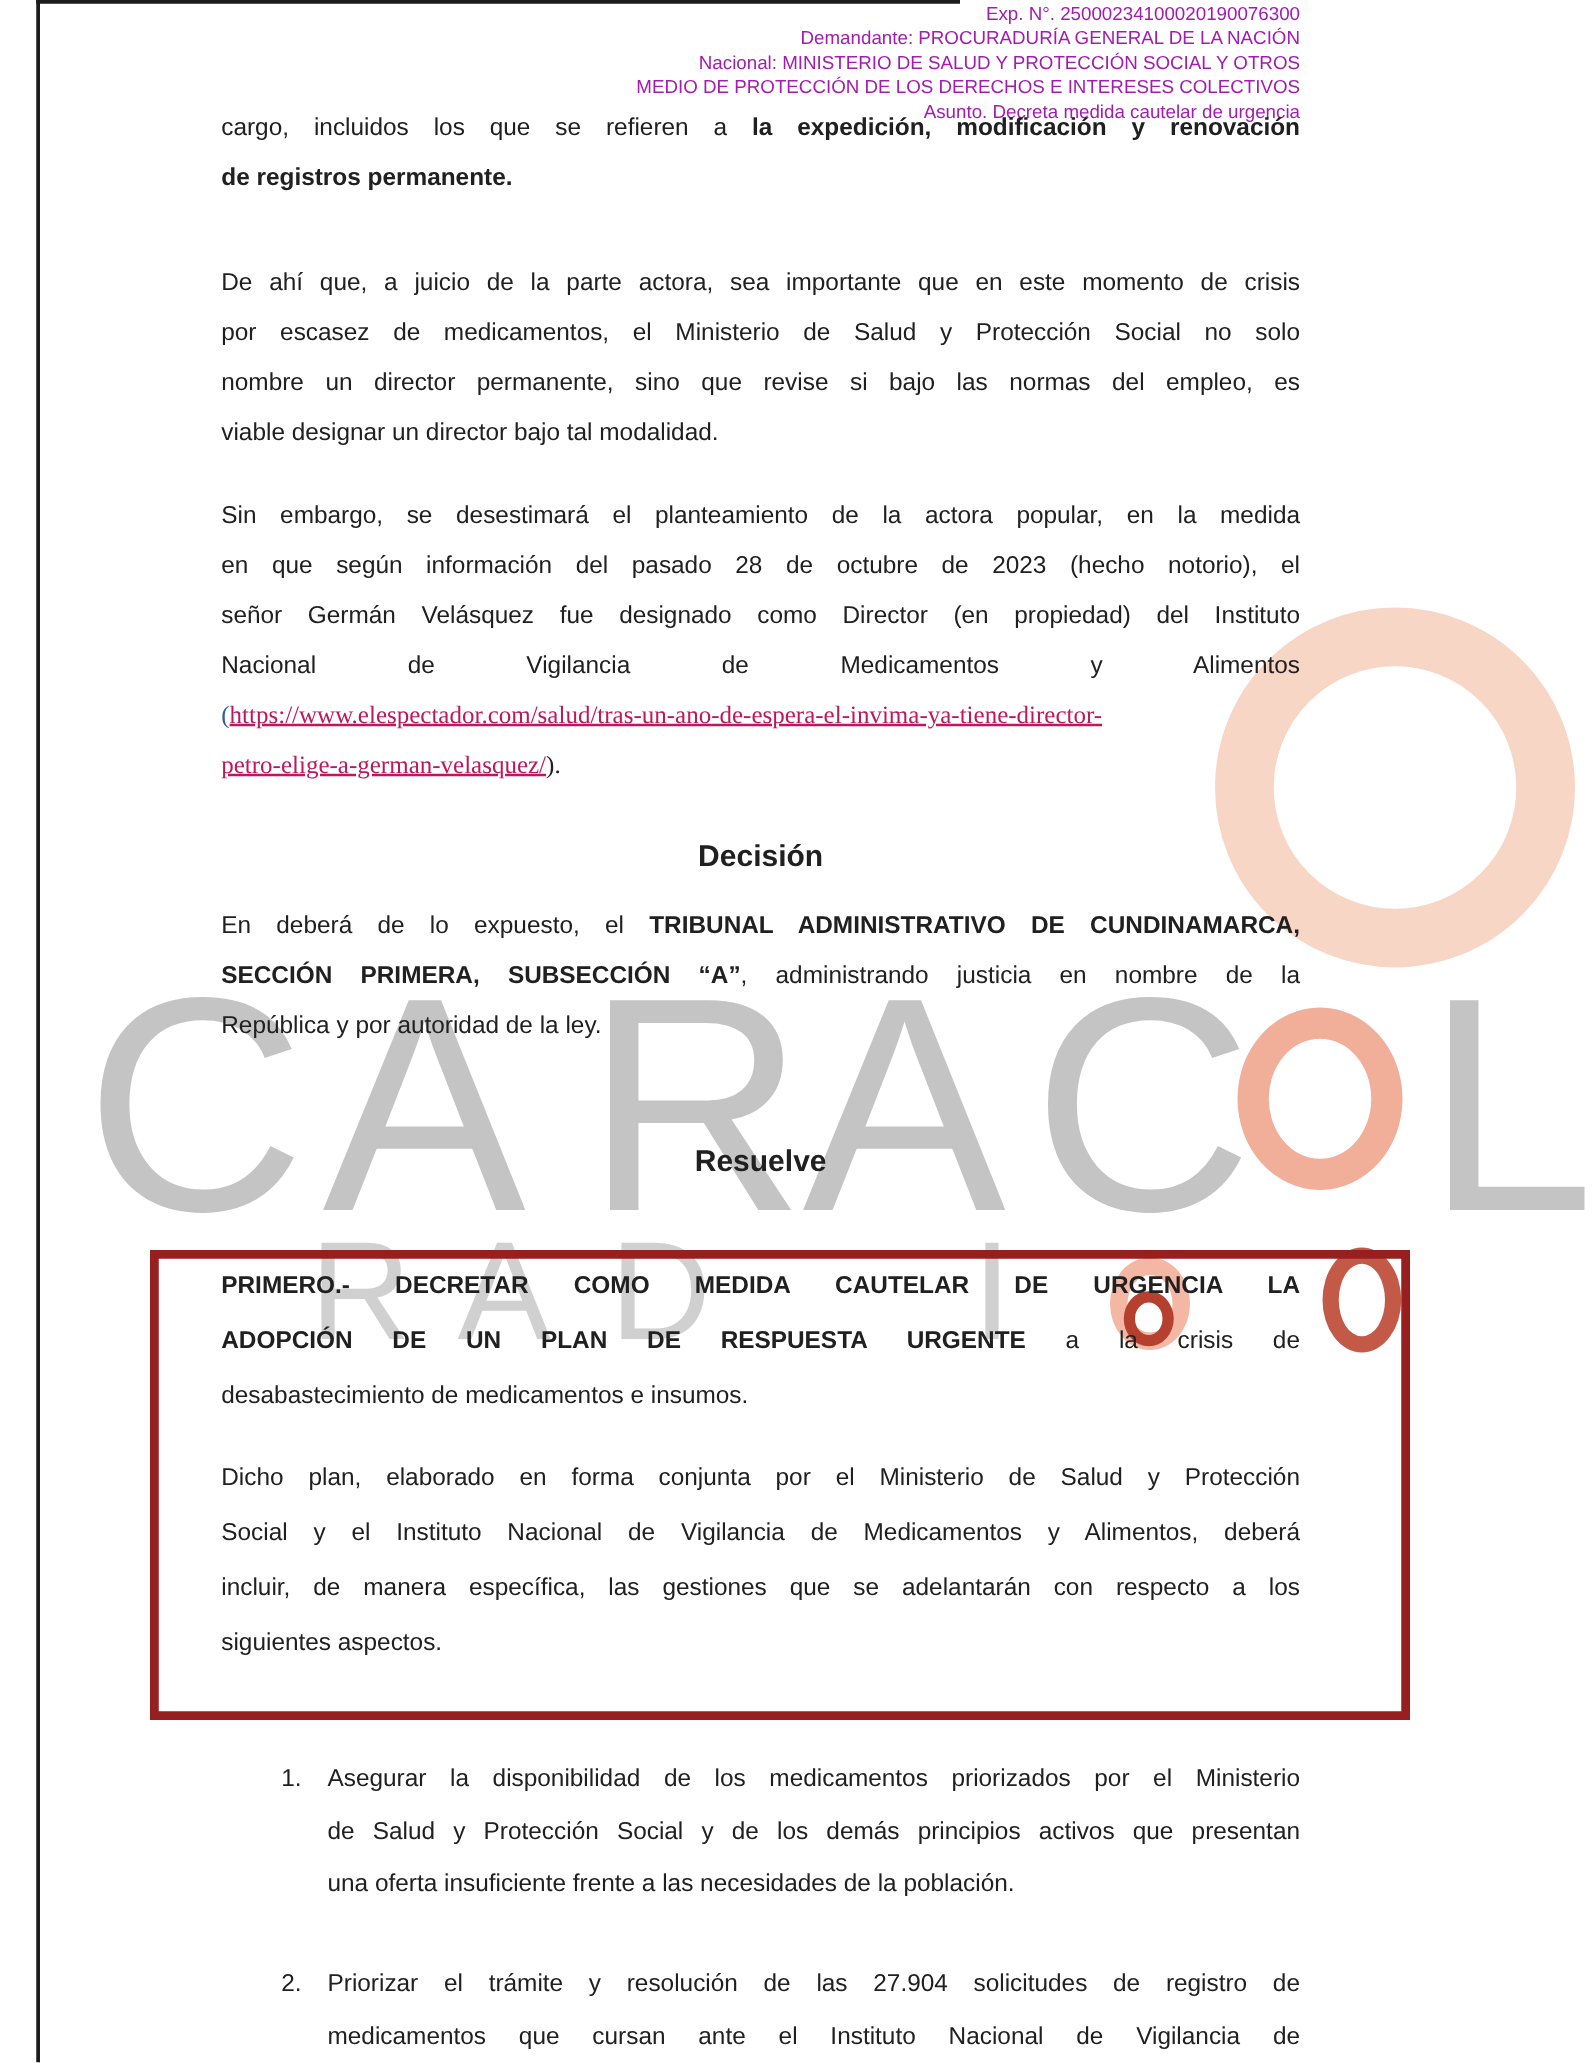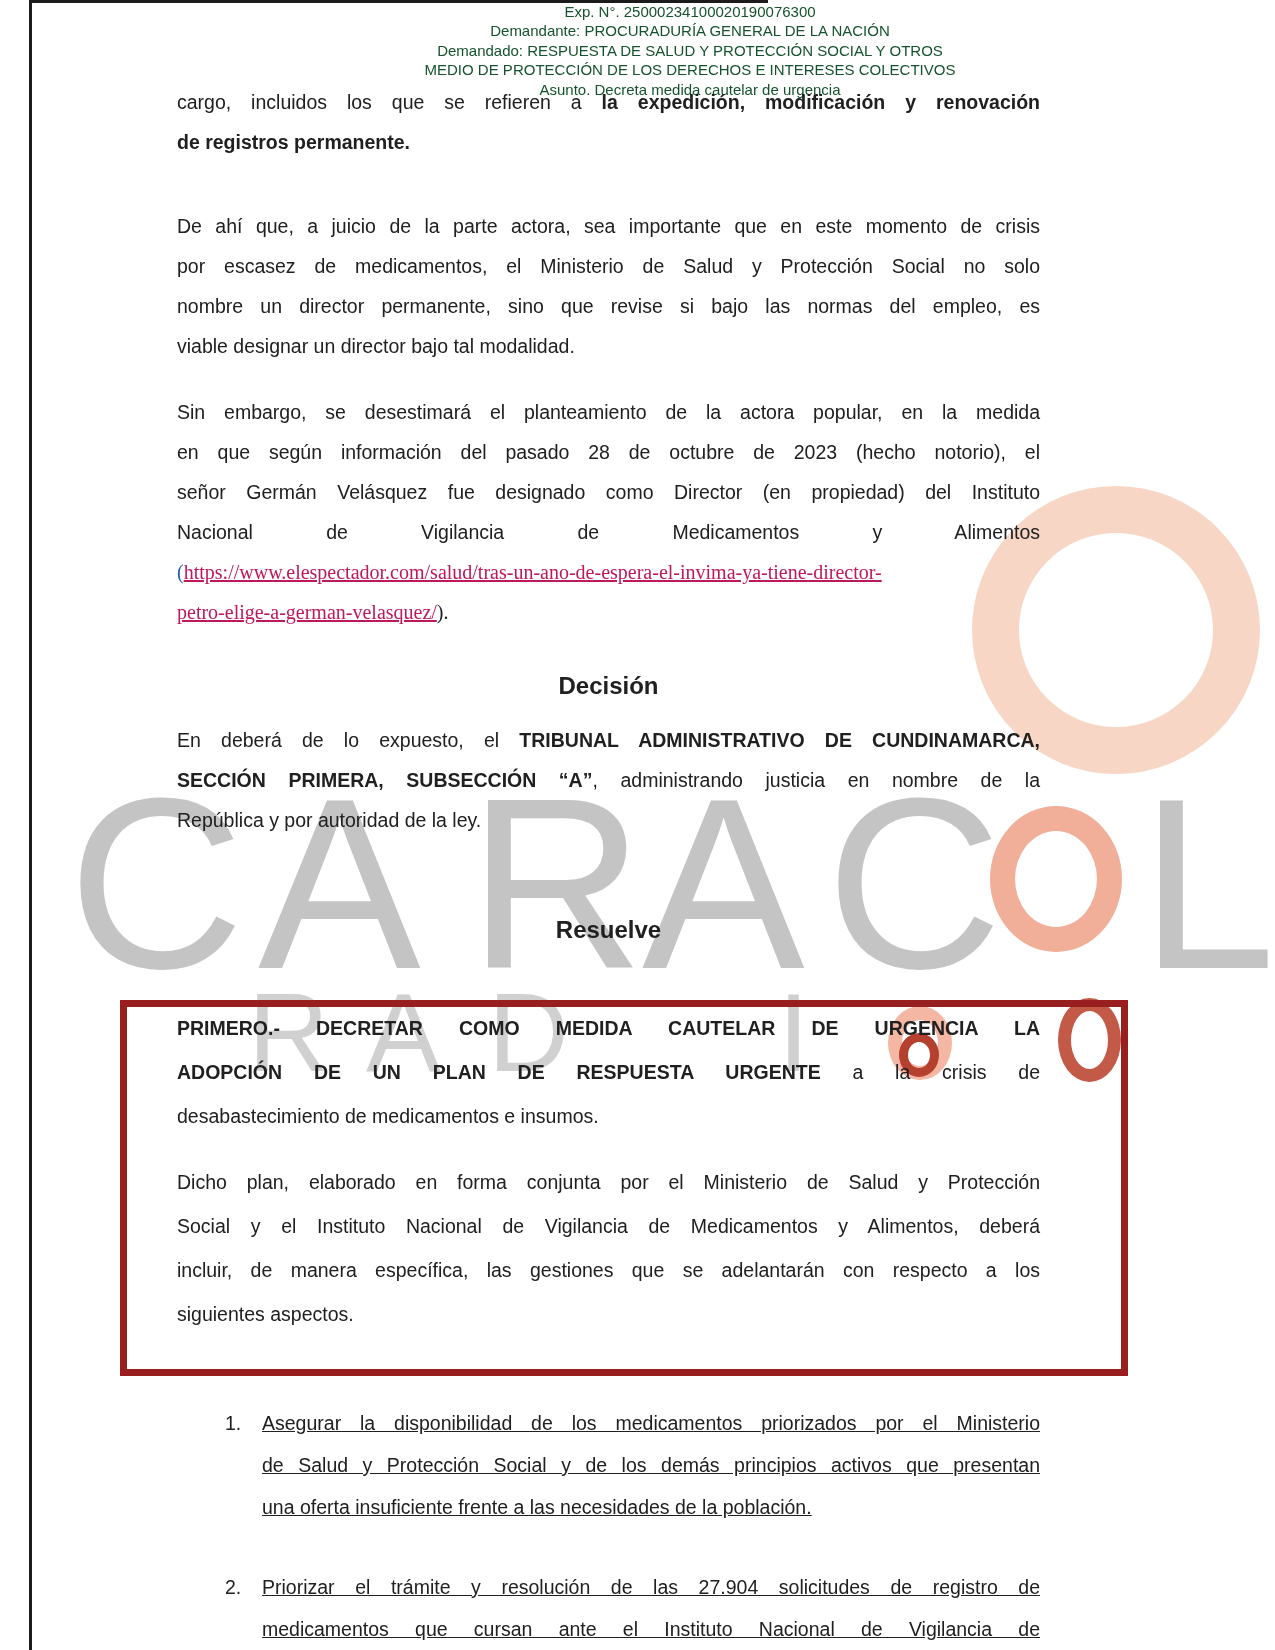--- a/index.html
+++ b/index.html
@@ -18,21 +18,21 @@
   .wm-radio{font-size:112px;color:#d0d0d0;top:977px;}
   .ring{position:absolute;border-radius:50%;box-sizing:border-box;z-index:0;}
   #wm-big-o{left:972px;top:486px;width:288px;height:288px;border:47px solid #f8d6c5;}
   #wm-caracol-o{left:990px;top:806px;width:132px;height:146px;border:25px solid #f1ae99;}
   #wm-radio-o-outer{left:888px;top:1006px;width:64px;height:74px;border:14px solid #f3b7a4;}
   #wm-radio-o-inner{left:899px;top:1033px;width:40px;height:44px;border:9px solid #b5402d;}
   #wm-ring-right{left:1058px;top:998px;width:63px;height:84px;border:13px solid #bc4733;opacity:.9;}
   
   #header{
     position:absolute;left:340px;top:2px;width:700px;z-index:2;
-    text-align:center;font-size:15px;line-height:19.4px;color:#14532d;
+    text-align:right;font-size:15px;line-height:19.4px;color:#a21caf;
   }
   
   .doc-par{position:absolute;left:177px;width:863px;font-size:19.5px;z-index:2;}
   .ln{height:40px;line-height:40px;}
   .bln{height:44px;line-height:44px;}
   .j{text-align:justify;text-align-last:justify;text-justify:inter-word;}
   .l{text-align:left;}
   .b{font-weight:700;}
   .ctr{text-align:center;font-weight:700;font-size:24px;}
   .serif{font-family:"Liberation Serif",serif;font-size:20px;}
@@ -40,21 +40,21 @@
   .paren{color:#2e5ea6;}
   
   #hl-box{
     position:absolute;left:120px;top:1000px;width:1008px;height:376px;
     border:7px solid #981f1f;box-sizing:border-box;background:transparent;z-index:1;
   }
   
   .li{position:absolute;left:225px;width:815px;display:flex;z-index:2;font-size:19.5px;}
   .li .num{width:37px;flex:0 0 37px;height:42px;line-height:42px;}
   .li .itxt{flex:1;}
-  .li .iln{height:42px;line-height:42px;text-decoration:underline;}
+  .li .iln{height:42px;line-height:42px;}
 </style>
 </head>
 <body>
 
 <div style="position:absolute;inset:0;">
 
   <div class="rule" style="left:29px;top:0;width:3px;height:1650px;"></div>
   <div class="rule" style="left:29px;top:0;width:739px;height:3px;"></div>
 
   <div>
@@ -72,21 +72,21 @@
     <span class="wm wm-word wm-radio" style="left:488px;">D</span>
     <span class="wm wm-word wm-radio" style="left:778px;">I</span>
     <div class="ring" id="wm-radio-o-outer"></div>
     <div class="ring" id="wm-radio-o-inner"></div>
     <div class="ring" id="wm-ring-right"></div>
   </div>
 
   <div id="header">
     <div>Exp. N°. 25000234100020190076300</div>
     <div>Demandante: PROCURADURÍA GENERAL DE LA NACIÓN</div>
-    <div>Demandado: RESPUESTA DE SALUD Y PROTECCIÓN SOCIAL Y OTROS</div>
+    <div>Nacional: MINISTERIO DE SALUD Y PROTECCIÓN SOCIAL Y OTROS</div>
     <div>MEDIO DE PROTECCIÓN DE LOS DERECHOS E INTERESES COLECTIVOS</div>
     <div>Asunto. Decreta medida cautelar de urgencia</div>
   </div>
 
   <div class="doc-par" style="top:82px;">
     <div class="ln j"><span>cargo, incluidos los que se refieren a </span><span class="b">la expedición, modificación y renovación</span></div>
     <div class="ln l"><span class="b">de registros permanente.</span></div>
   </div>
 
   <div class="doc-par" style="top:206px;">

